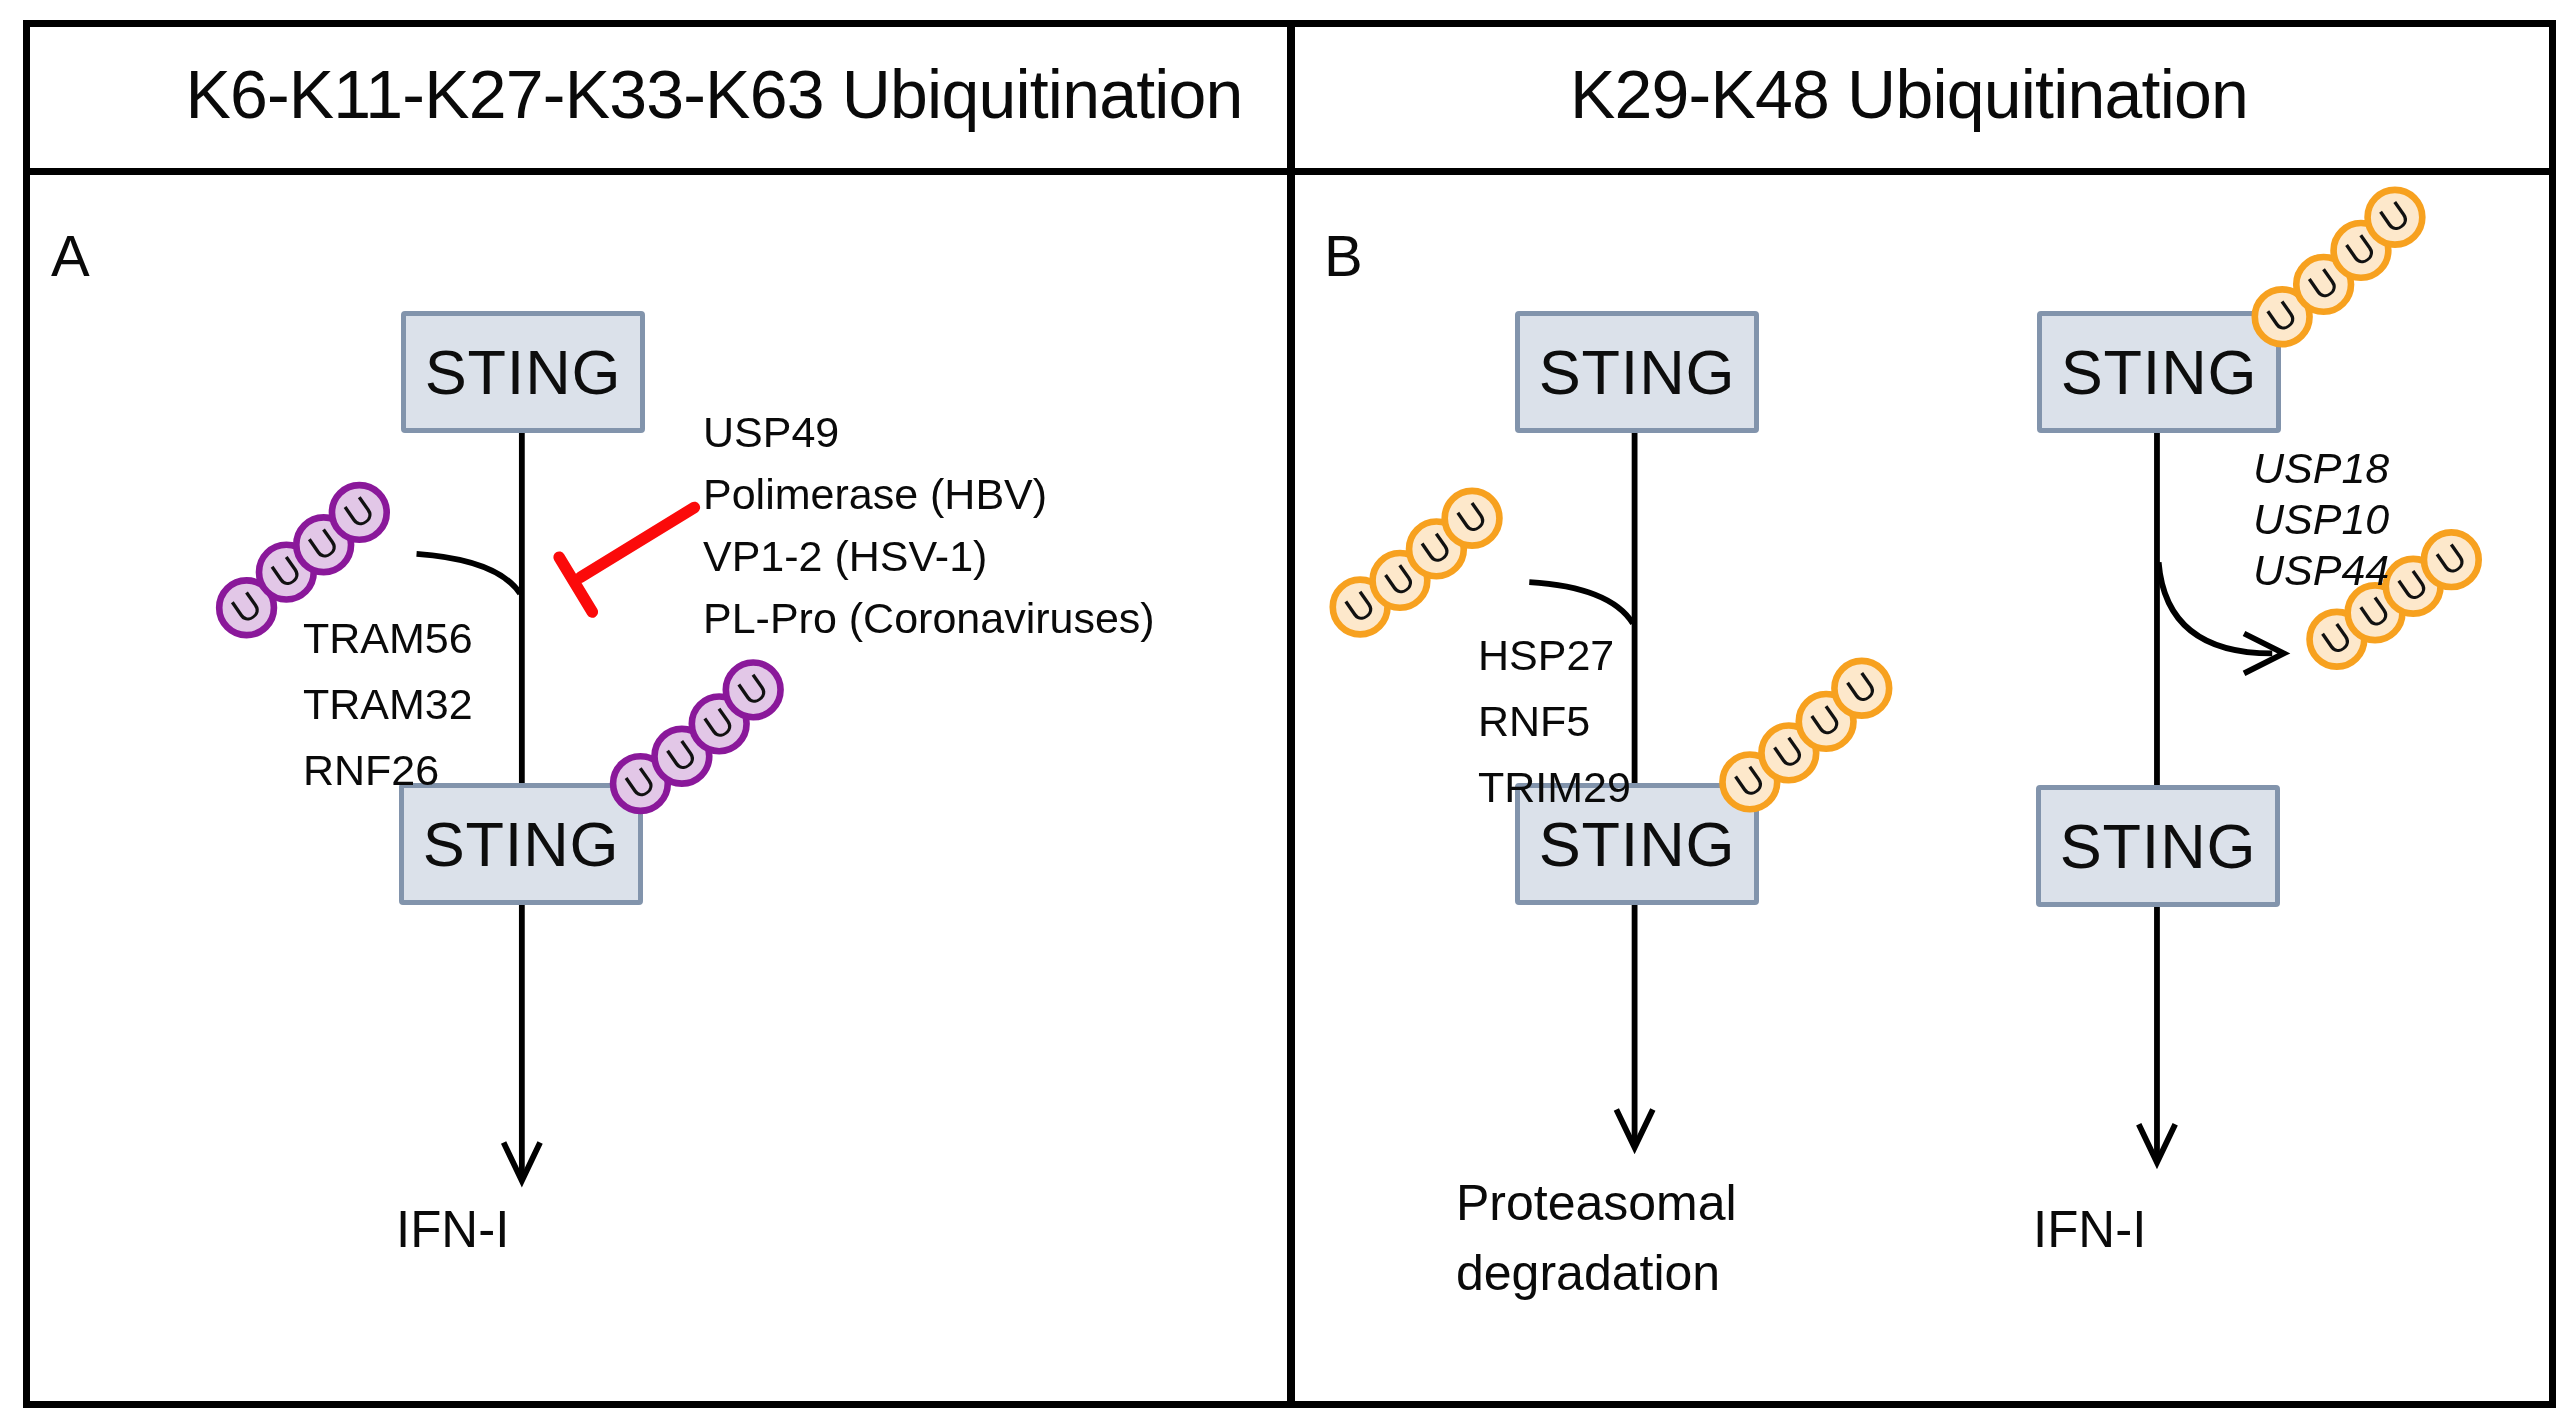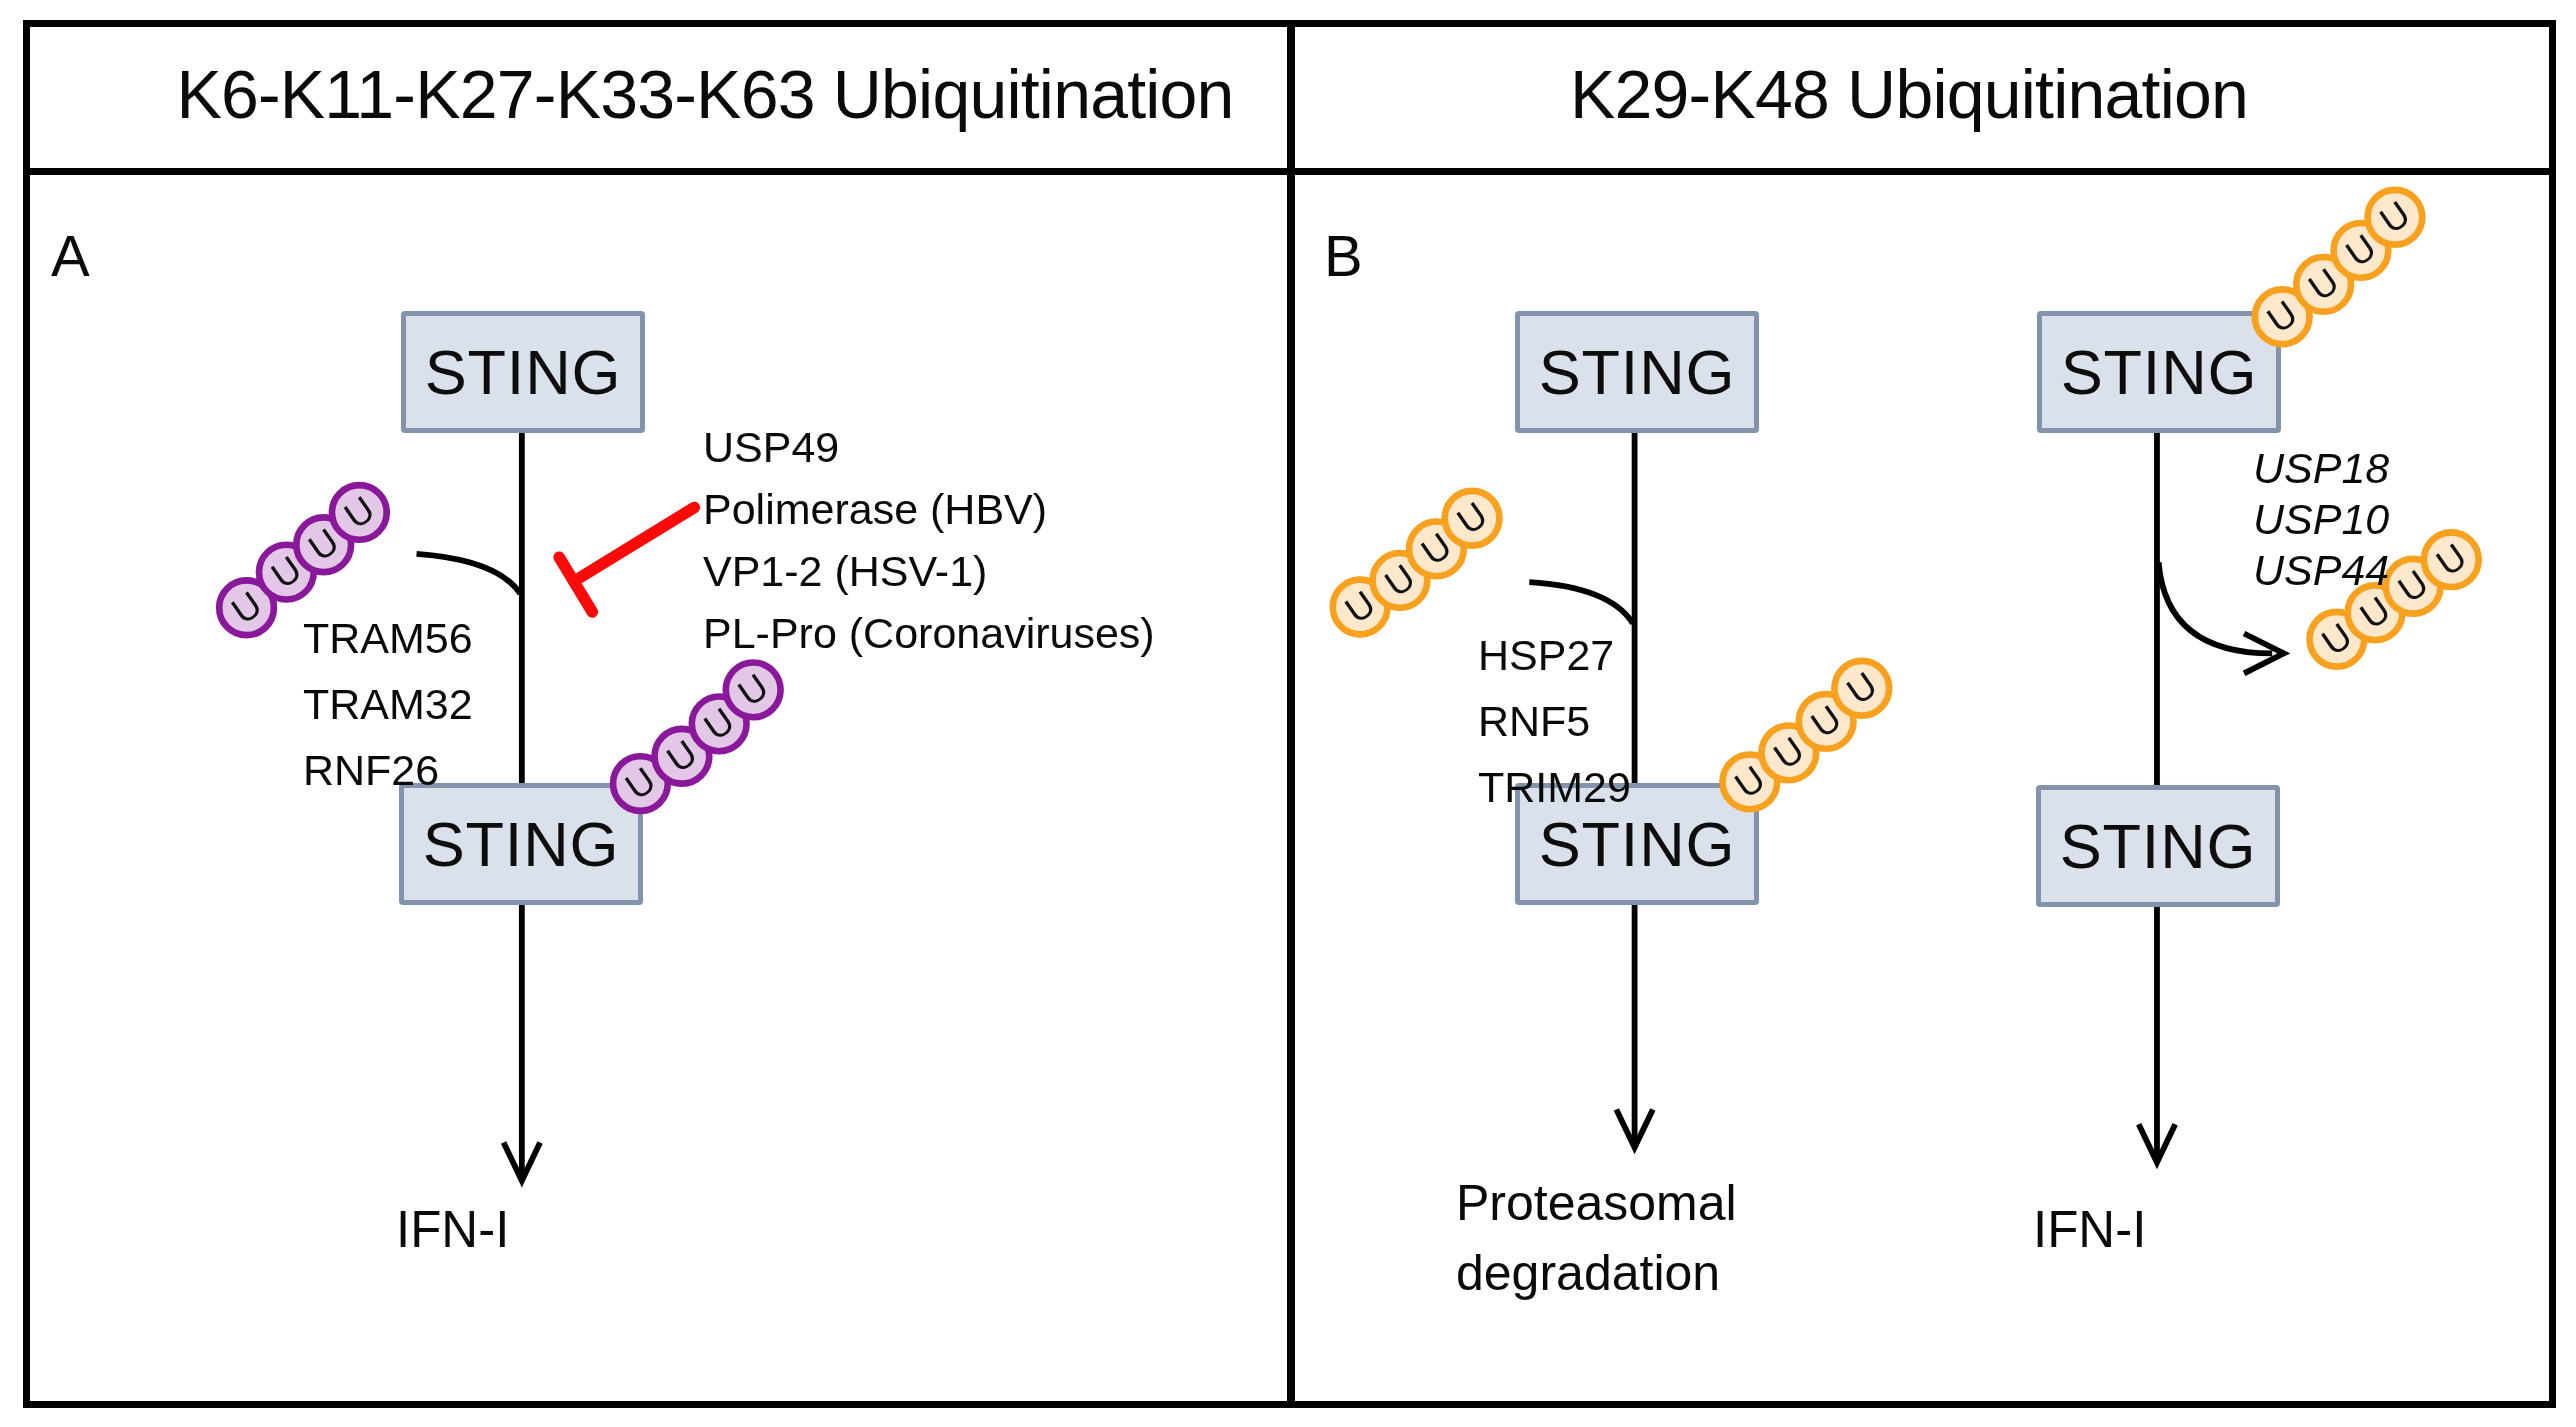--- a/index.html
+++ b/index.html
@@ -8,21 +8,21 @@
     font-family:"Liberation Sans", sans-serif;color:#000;overflow:hidden;
   }
   .abs{position:absolute;}
   
   .outer-border{left:23px;top:20px;width:2533px;height:1388px;border:7.5px solid #000;box-sizing:border-box;z-index:5;}
   .v-divider{left:1287px;top:20px;width:7.5px;height:1388px;background:#000;z-index:5;}
   .h-headerline{left:23px;top:168px;width:2533px;height:6.6px;background:#000;z-index:5;}
   
   .title-cell{top:20px;height:148px;display:flex;align-items:center;justify-content:center;
     font-size:68px;letter-spacing:-0.8px;color:#0a0a0a;z-index:6;}
-  .title-a{left:14px;width:1382px;}
+  .title-a{left:23px;width:1382px;}
   .title-b{left:1295px;width:1228px;}
   
   .panel-letter{font-size:58px;color:#0a0a0a;z-index:6;}
   
   .sting-box{
     width:244px;height:122px;border:5px solid #8294ac;border-radius:4px;
     background:#dbe1ea;box-sizing:border-box;display:flex;align-items:center;justify-content:center;
     font-size:63px;color:#0d0d0d;letter-spacing:0.8px;z-index:3;
   }
   
@@ -158,21 +158,21 @@
       <text class="ub-t" x="2956" y="675" transform="rotate(-35 2956 675)">U</text>
     </g>
   </svg>
 
   <div class="abs anno lh80" style="left:303px;top:605px;">
     <div>TRAM56</div>
     <div>TRAM32</div>
     <div>RNF26</div>
   </div>
 
-  <div class="abs anno lh75" style="left:703px;top:416px;">
+  <div class="abs anno lh75" style="left:703px;top:401px;">
     <div>USP49</div>
     <div>Polimerase (HBV)</div>
     <div>VP1-2 (HSV-1)</div>
     <div>PL-Pro (Coronaviruses)</div>
   </div>
 
   <div class="abs anno lh80" style="left:1478px;top:622px;">
     <div>HSP27</div>
     <div>RNF5</div>
     <div>TRIM29</div>

